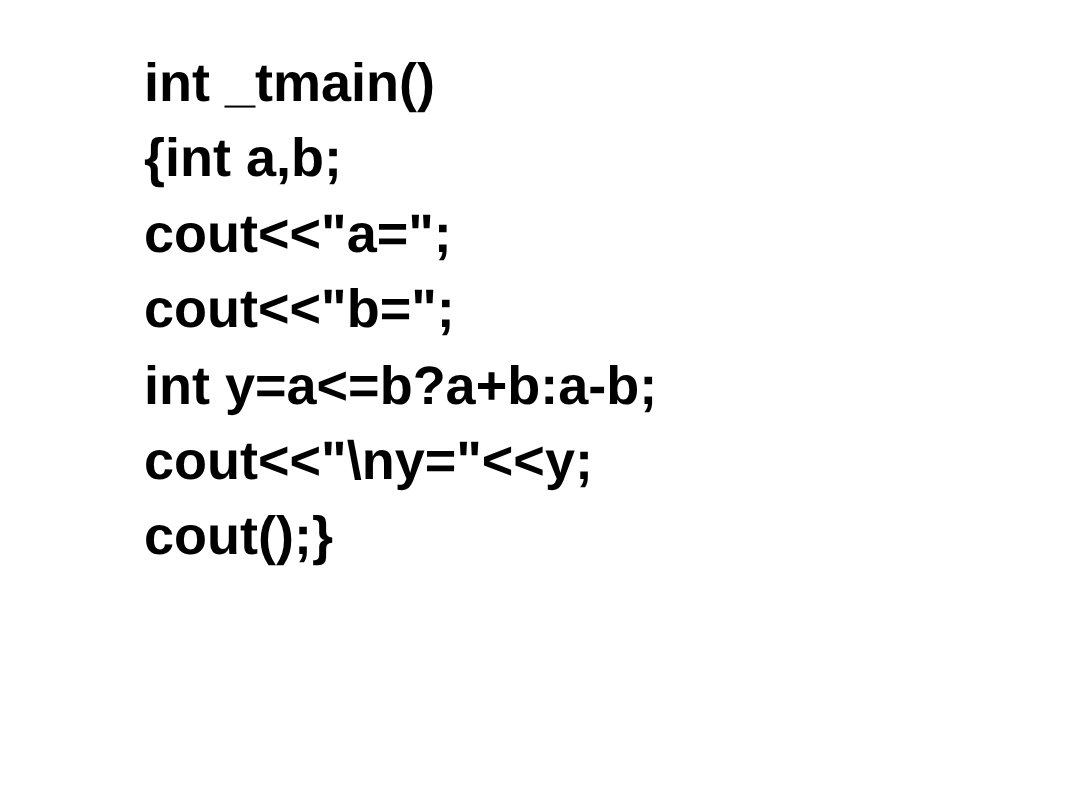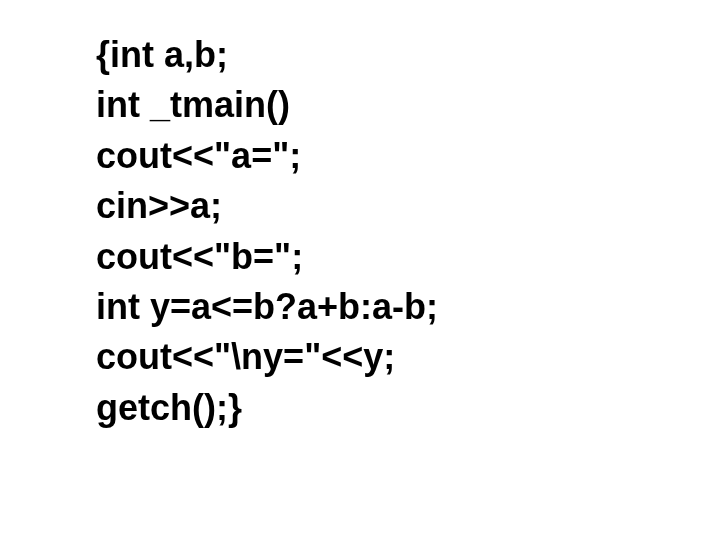--- a/index.html
+++ b/index.html
@@ -19,21 +19,20 @@
       line-height: 1.4;
     }
     .code-line {
       white-space: pre;
     }
   </style>
 </head>
 <body>
 
 <div class="code-block">
+  <div class="code-line">int _tmain()</div>
   <div class="code-line">{int a,b;</div>
-  <div class="code-line">int _tmain()</div>
   <div class="code-line">cout&lt;&lt;"a=";</div>
-  <div class="code-line">cin&gt;&gt;a;</div>
   <div class="code-line">cout&lt;&lt;"b=";</div>
   <div class="code-line">int y=a&lt;=b?a+b:a-b;</div>
   <div class="code-line">cout&lt;&lt;"\ny="&lt;&lt;y;</div>
-  <div class="code-line">getch();}</div>
+  <div class="code-line">cout();}</div>
 </div>
 
 </body></html>

